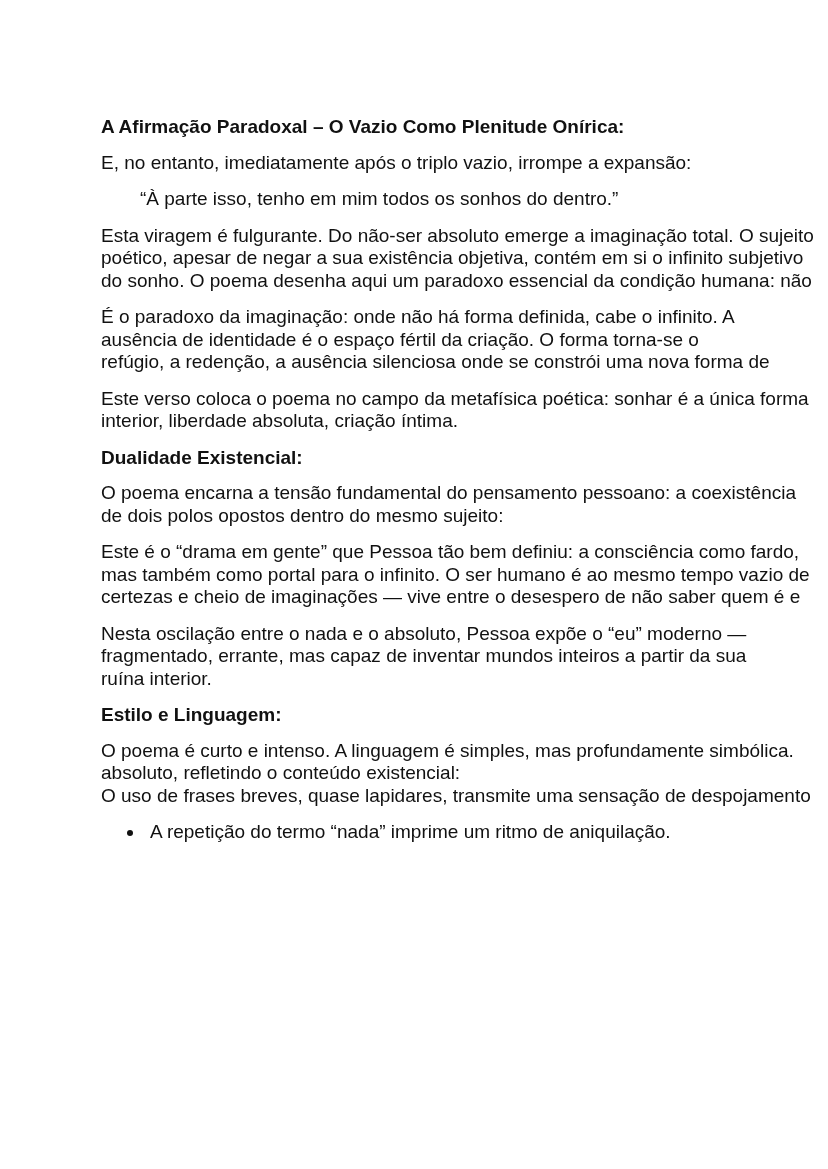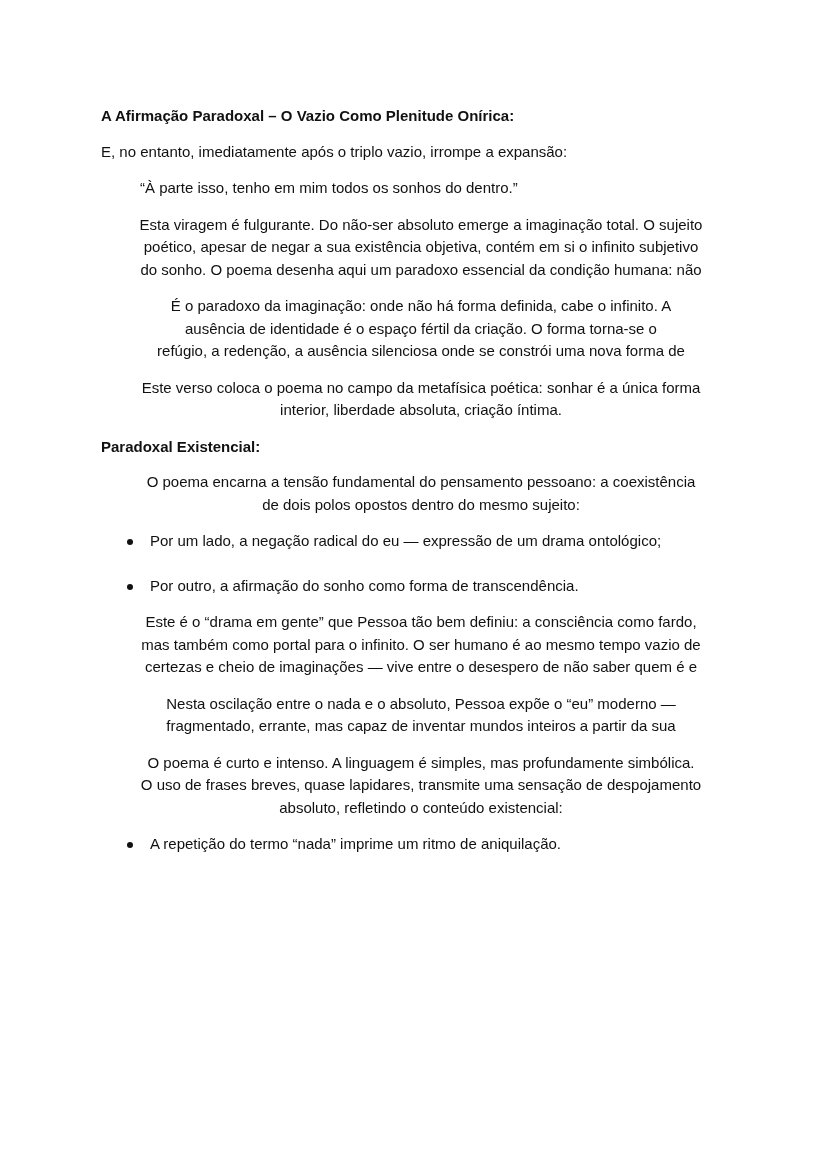--- a/index.html
+++ b/index.html
@@ -11,36 +11,35 @@
       width: 828px;
       height: 1169px;
       position: relative;
       overflow: hidden;
       font-family: "Liberation Sans", sans-serif;
       color: #111111;
     }
     .page {
       position: absolute;
       left: 101px;
-      top: 105px;
+      top: 116px;
       width: 640px;
-      font-size: 15px;
+      font-size: 19px;
       line-height: 22.5px;
     }
     .heading {
       font-weight: bold;
       margin: 0 0 13px 0;
     }
     .para {
       margin: 0 0 14px 0;
     }
     .line {
       display: block;
       white-space: nowrap;
-      text-align: center;
     }
     .quote {
       margin: 0 0 14px 0;
       padding-left: 39px;
     }
     .bullets {
       list-style: none;
       margin: 0 0 14px 0;
       padding: 0;
     }
@@ -82,54 +81,46 @@
     <span class="line">É o paradoxo da imaginação: onde não há forma definida, cabe o infinito. A</span>
     <span class="line">ausência de identidade é o espaço fértil da criação. O forma torna-se o</span>
     <span class="line">refúgio, a redenção, a ausência silenciosa onde se constrói uma nova forma de</span>
   </p>
 
   <p class="para">
     <span class="line">Este verso coloca o poema no campo da metafísica poética: sonhar é a única forma</span>
     <span class="line">interior, liberdade absoluta, criação íntima.</span>
   </p>
 
-  <div class="heading">Paradoxal Existencial:</div>
+  <div class="heading">Dualidade Existencial:</div>
 
   <p class="para">
     <span class="line">O poema encarna a tensão fundamental do pensamento pessoano: a coexistência</span>
     <span class="line">de dois polos opostos dentro do mesmo sujeito:</span>
   </p>
 
-  <ul class="bullets">
-    <li>
-      <span class="bullet-dot"></span>
-      <span>Por um lado, a negação radical do eu — expressão de um drama ontológico;</span>
-    </li>
-    <li>
-      <span class="bullet-dot"></span>
-      <span>Por outro, a afirmação do sonho como forma de transcendência.</span>
-    </li>
-  </ul>
 
   <p class="para">
     <span class="line">Este é o “drama em gente” que Pessoa tão bem definiu: a consciência como fardo,</span>
     <span class="line">mas também como portal para o infinito. O ser humano é ao mesmo tempo vazio de</span>
     <span class="line">certezas e cheio de imaginações — vive entre o desespero de não saber quem é e</span>
   </p>
 
   <p class="para">
     <span class="line">Nesta oscilação entre o nada e o absoluto, Pessoa expõe o “eu” moderno —</span>
     <span class="line">fragmentado, errante, mas capaz de inventar mundos inteiros a partir da sua</span>
+    <span class="line">ruína interior.</span>
   </p>
 
+  <div class="heading">Estilo e Linguagem:</div>
 
   <p class="para">
     <span class="line">O poema é curto e intenso. A linguagem é simples, mas profundamente simbólica.</span>
+    <span class="line">absoluto, refletindo o conteúdo existencial:</span>
     <span class="line">O uso de frases breves, quase lapidares, transmite uma sensação de despojamento</span>
-    <span class="line">absoluto, refletindo o conteúdo existencial:</span>
   </p>
 
   <ul class="bullets">
     <li>
       <span class="bullet-dot"></span>
       <span>A repetição do termo “nada” imprime um ritmo de aniquilação.</span>
     </li>
   </ul>
 
 </div>

